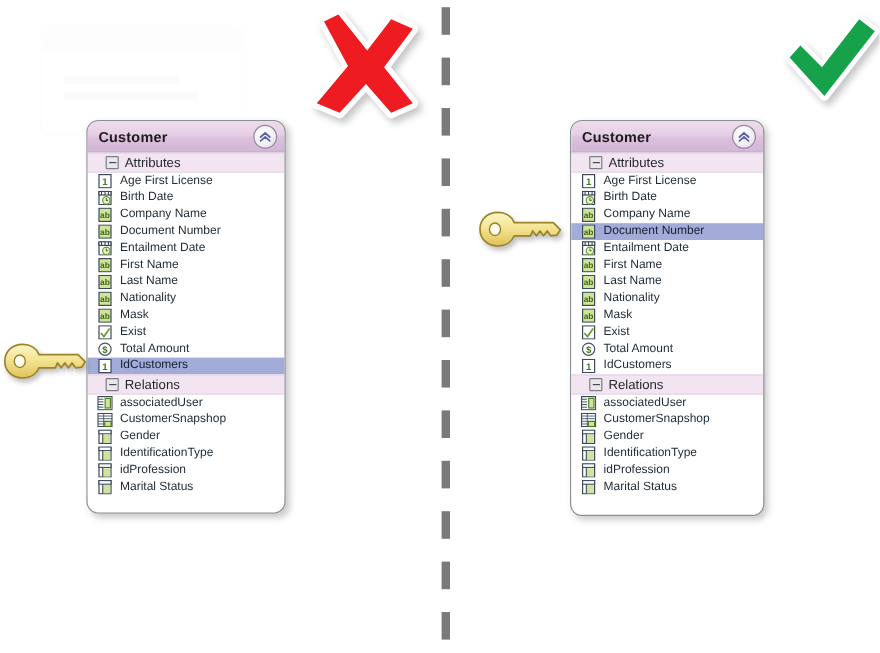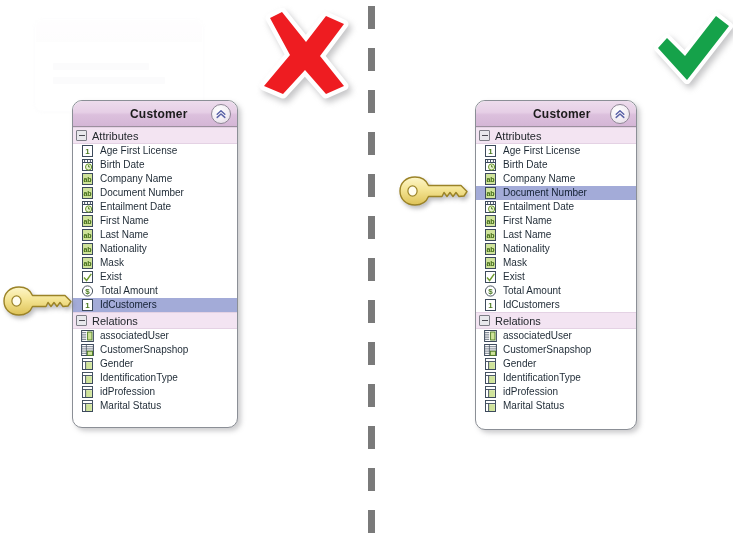--- a/index.html
+++ b/index.html
@@ -35,36 +35,36 @@
   .panel-header{
     position:relative;
     height:25px;
     background:linear-gradient(to bottom,#eddcec 0%,#e6cfe6 45%,#dcc0dd 55%,#d4b6d6 100%);
     border-bottom:1px solid #9b8f9e;
     border-radius:9px 9px 0 0;
     display:flex;align-items:center;
   }
   .panel-title{
     font-size:12px;font-weight:bold;color:#1b1b1b;
-    padding-left:9px;letter-spacing:.2px;margin-left:48px;
+    padding-left:9px;letter-spacing:.2px;
   }
   .collapse-btn{
     position:absolute;right:6px;top:3px;width:18px;height:18px;border-radius:50%;
     background:radial-gradient(circle at 38% 32%,#ffffff 0%,#f3eef4 55%,#ddd2df 100%);
     border:1px solid #8f8796;
     display:flex;align-items:center;justify-content:center;
     box-shadow:inset 0 0 1px #fff;
   }
   .collapse-btn svg{display:block;}
 
   .section-row{
     height:15px;display:flex;align-items:center;
     background:#f3e4f2;
     border-top:1px solid #e4d2e4;border-bottom:1px solid #e4d2e4;
-    padding-left:3px;
+    padding-left:15px;
   }
   .sec-toggle{
     width:11px;height:11px;box-sizing:border-box;
     border:1px solid #7d7d86;background:#e8e8ec;border-radius:1px;
     display:flex;align-items:center;justify-content:center;margin-right:5px;
   }
   .sec-toggle i{display:block;width:6px;height:1px;background:#4a4a52;}
   .section-label{font-size:11px;color:#23282d;}
 
   .item-row{

